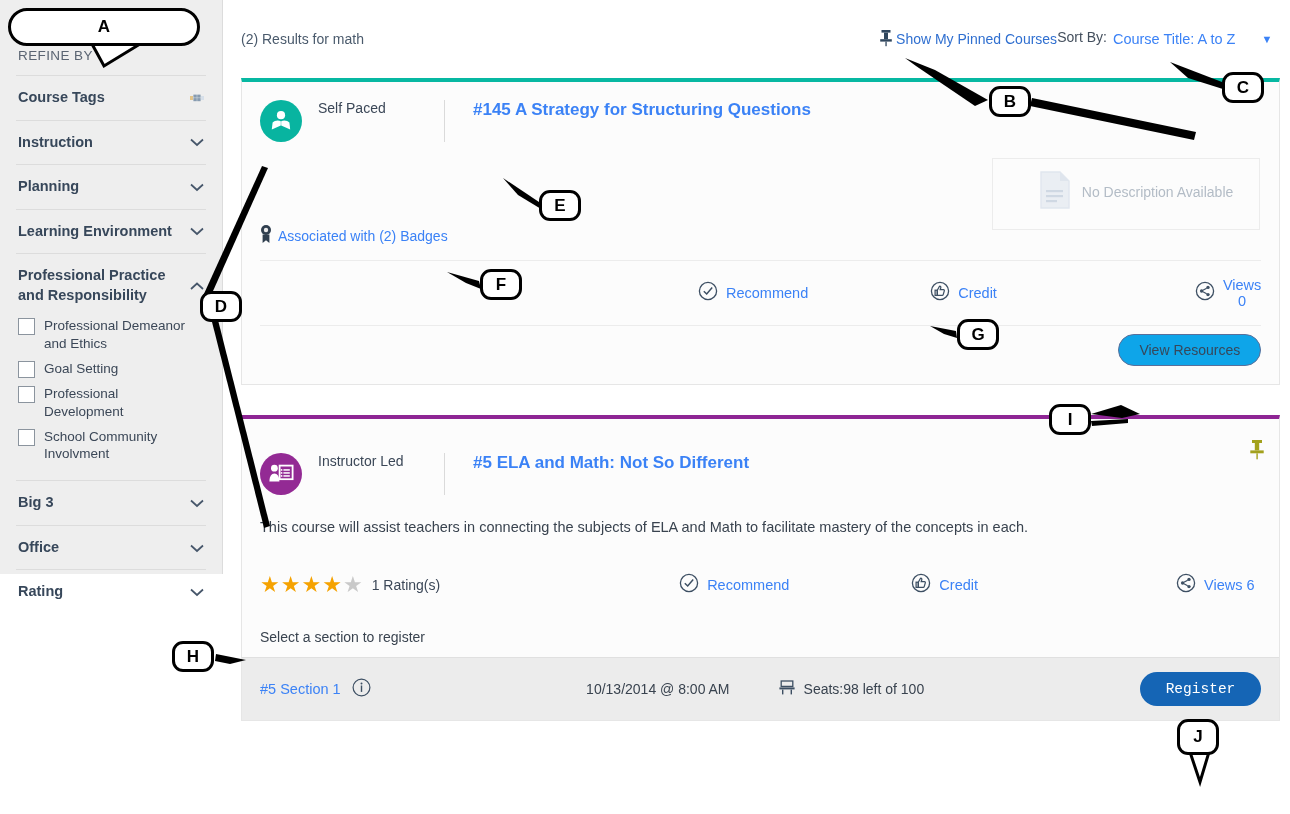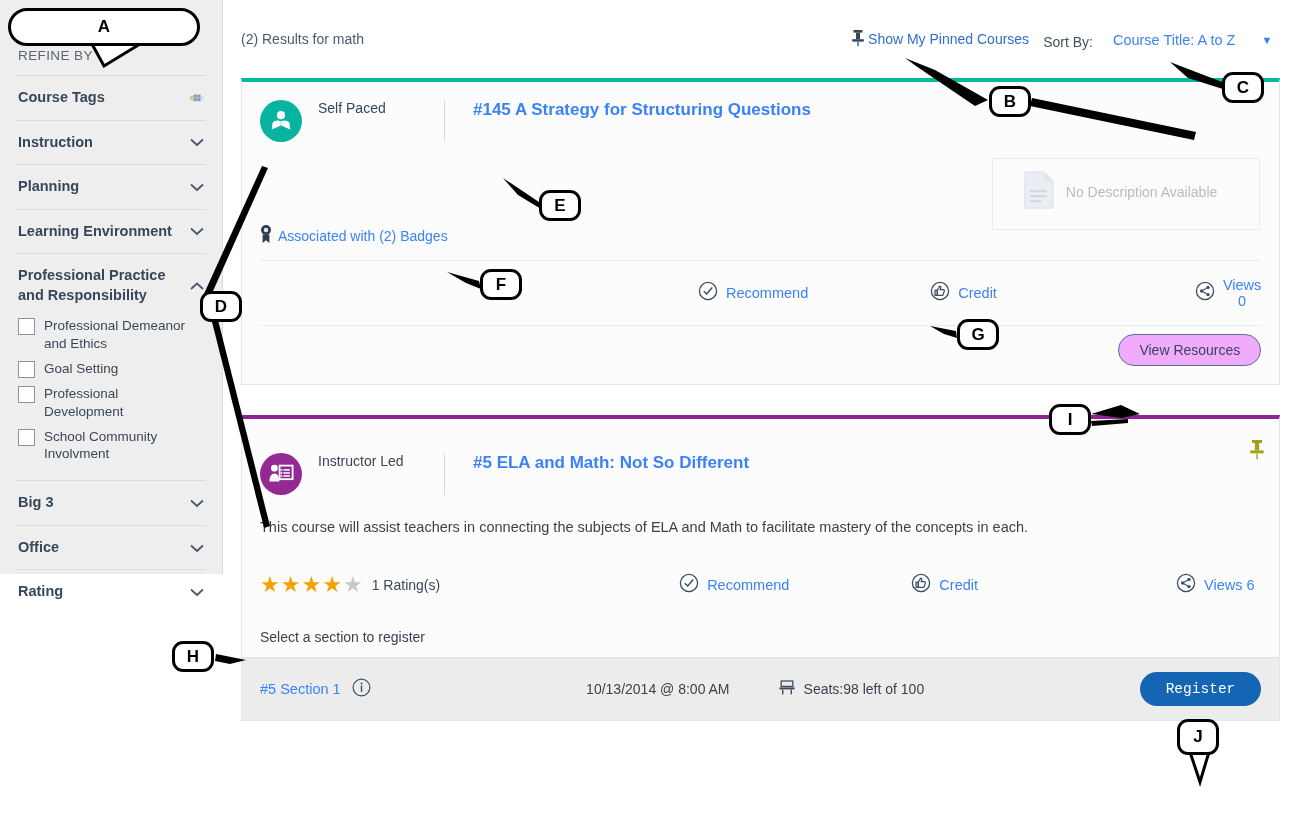--- a/index.html
+++ b/index.html
@@ -49,21 +49,21 @@
   .cblabel { font-size:13.5px; color:#3b4757; line-height:1.32; max-width:150px; }
 
   
   #main { flex:1; height:814px; background:#ffffff; position:relative; }
 
   .toolbar {
     height:78px; display:flex; align-items:center;
     padding:0 22px 0 18px; background:#fff;
   }
   .results-count { font-size:14px; color:#4a5a6c; }
-  .toolbar-right { margin-left:auto; display:flex; align-items:flex-end; gap:14px; }
+  .toolbar-right { margin-left:auto; display:flex; align-items:flex-start; }
   .pinned-link {
     font-size:14px; color:#2f6fd0; cursor:pointer;
     display:flex; align-items:center; gap:3px;
   }
   .sortby-label { font-size:14px; color:#444f5d; }
   .sort-select {
     display:flex; align-items:center; gap:26px;
     font-size:14.5px; color:#3b82f6; cursor:pointer;
     padding:2px 4px 2px 6px;
   }
@@ -93,21 +93,21 @@
     margin-left:28px; cursor:pointer;
   }
   .pin-corner { position:absolute; right:14px; top:-4px; }
 
   .desc-region { position:relative; padding:0 18px; min-height:62px; }
   .nodesc-box {
     position:absolute; right:19px; top:6px; width:268px; height:72px;
     border:1px solid #ececec; background:#fcfcfc;
   }
   .nodesc {
-    position:absolute; right:62px; top:18px;
+    position:absolute; right:46px; top:18px;
     display:flex; align-items:center; gap:10px;
     color:#b3bcc6; font-size:14px; line-height:1.25;text-align:center;
   }
   .course-desc { font-size:14.5px; color:#39434f; padding:14px 18px 0 18px; }
 
   .badges-row {
     display:flex; align-items:center; gap:6px;
     padding:10px 18px 12px 18px;
   }
   .badges-link { font-size:14px; color:#3b82f6; cursor:pointer; }
@@ -122,21 +122,21 @@
   .action-label { font-size:14.5px; color:#3b82f6;text-align:center; }
   .stars { display:flex; align-items:center; gap:1px; }
   .star { font-size:22px; line-height:1; color:#f5a201; }
   .star.off { color:#c9c9c9; }
   .rating-count { font-size:14px; color:#3b4757; margin-left:9px; }
 
   .resources-row { display:flex; justify-content:flex-end; padding:8px 18px 18px 18px; }
   .btn-outline {
     border:1px solid #5a6f9a; border-radius:18px;
     padding:7px 20px; font-size:14px; color:#37475a;
-    background:#f0abfc; cursor:pointer;
+    background:#0ea5e9; cursor:pointer;
   }
 
   .section-head { font-size:14px; color:#39434f; padding:16px 18px 12px 18px; }
   .section-row {
     display:flex; align-items:center;
     background:#ececec; border-top:1px solid #e0e0e0;
     padding:14px 18px; margin:0;
   }
   .section-name { font-size:14.5px; color:#3b82f6; cursor:pointer; }
   .info-ico { margin-left:11px; cursor:pointer; }

